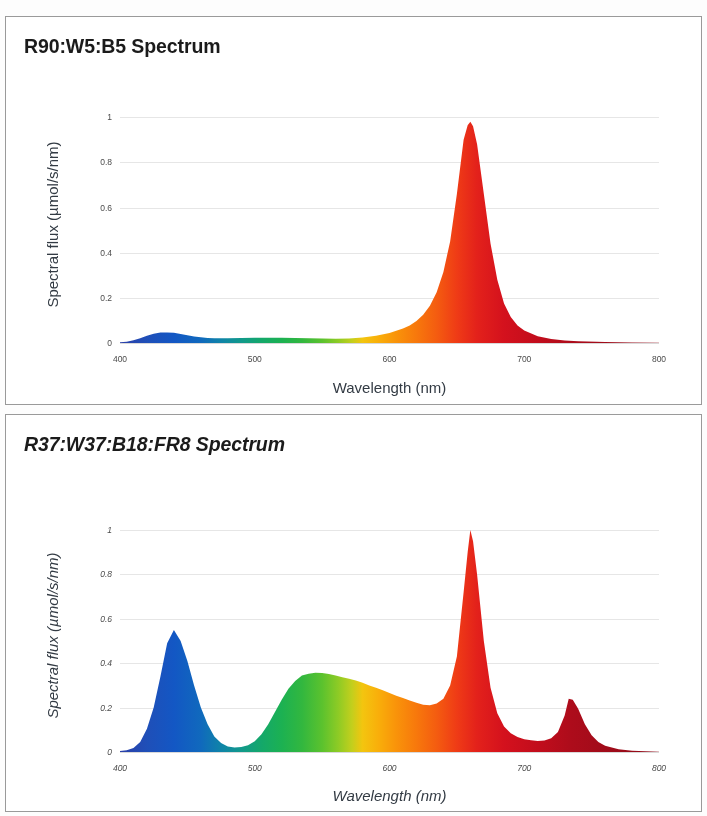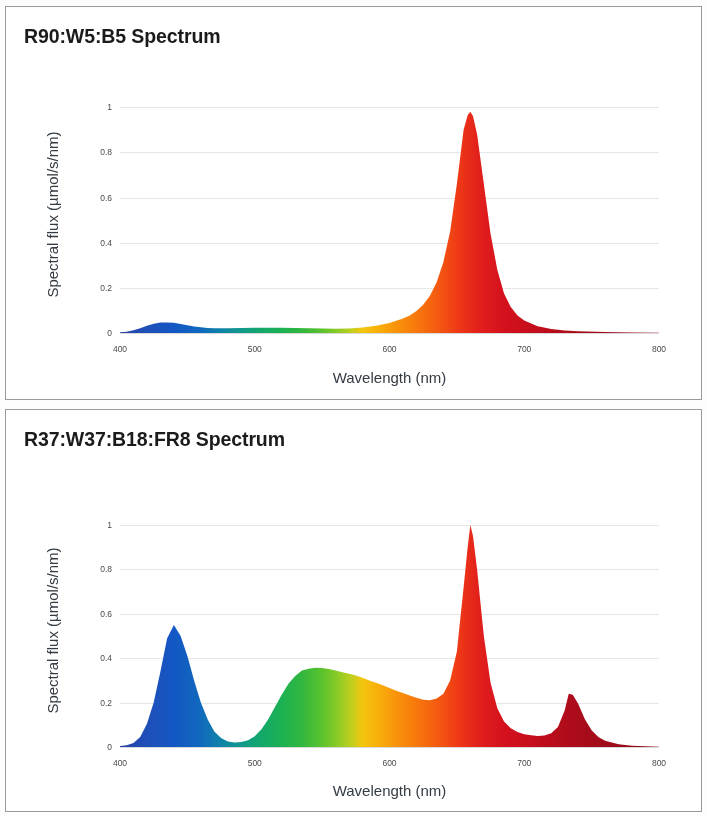--- a/index.html
+++ b/index.html
@@ -12,34 +12,34 @@
     height: 816px;
     font-family: "Liberation Sans", sans-serif;
     -webkit-font-smoothing: antialiased;
   }
   .page {
     width: 707px;
     height: 816px;
     position: relative;
     background: #fdfdfd;
     box-sizing: border-box;
-    padding: 6px 5px 4px 5px;
+    padding: 16px 5px 4px 5px;
     display: flex;
     flex-direction: column;
     gap: 9px;
   }
   .panel {
     position: relative;
     border: 1px solid #9a9a9a;
     background: #ffffff;
     box-sizing: border-box;
     overflow: hidden;
   }
   .panel-1 { height: 394px; }
-  .panel-2 { height: 404px; }
+  .panel-2 { height: 404px; font-style: italic; }
 
   .chart-title {
     position: absolute;
     left: 18px;
     top: 18px;
     font-size: 19.5px;
     font-weight: bold;
     color: #1b1b1b;
     letter-spacing: -0.1px;
     white-space: nowrap;

